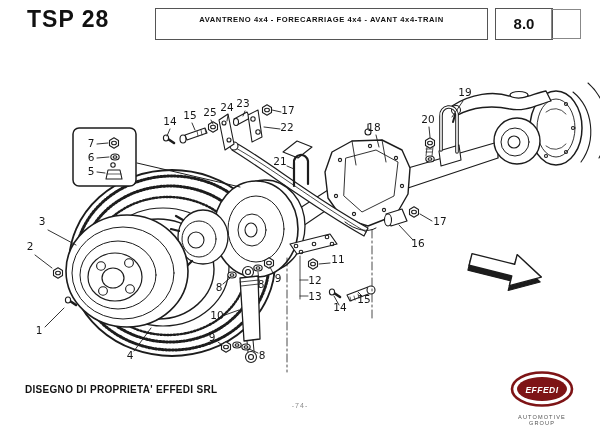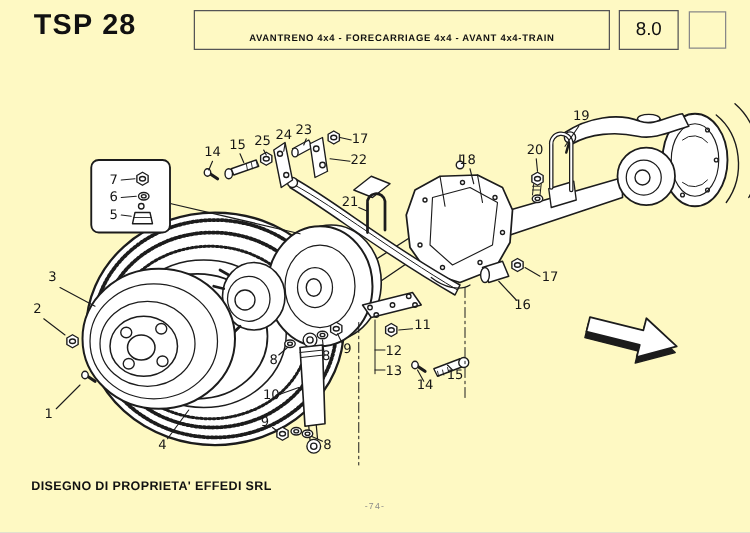--- a/index.html
+++ b/index.html
@@ -1,29 +1,29 @@
 <!DOCTYPE html>
 <html><head>
 <meta charset="utf-8">
 <style>
   html,body{margin:0;padding:0;background:#e8e8e8;}
   .page{
-    position:relative;width:600px;height:426px;background:#fef9c3;
+    position:relative;width:600px;height:426px;background:#ffffff;
     font-family:"Liberation Sans",sans-serif;overflow:hidden;
     outline:1px solid #b5b5b5;
   }
   
   .doc-code{position:absolute;left:27px;top:6px;font-size:23px;font-weight:bold;
     letter-spacing:1px;color:#111;}
   .title-box{position:absolute;left:155px;top:8px;width:333px;height:32px;
-    border:1.3px solid #555;box-sizing:border-box;text-align:center;padding-top:16px;}
+    border:1.3px solid #555;box-sizing:border-box;text-align:center;padding-top:5px;}
   .title-box div{font-size:7.6px;font-weight:bold;letter-spacing:.55px;color:#111;line-height:12px;}
-  .section-box{position:absolute;left:495px;top:8px;width:48px;height:32px;
+  .section-box{position:absolute;left:495px;top:8px;width:58px;height:32px;
     border:1.3px solid #555;box-sizing:border-box;text-align:center;
-    font-size:15px;font-weight:normal;color:#111;line-height:29px;}
+    font-size:15px;font-weight:bold;color:#111;line-height:29px;}
   .empty-box{position:absolute;left:551px;top:9px;width:30px;height:30px;
     border:1.2px solid #888;box-sizing:border-box;}
   
   .footer-note{position:absolute;left:25px;top:384px;font-size:10px;font-weight:bold;
     letter-spacing:.3px;color:#111;}
   .page-number{position:absolute;left:270px;top:402px;width:60px;text-align:center;
     font-size:7px;color:#8a8a8a;letter-spacing:1px;}
   .logo-wrap{position:absolute;left:504px;top:371px;width:76px;text-align:center;}
   .logo-tagline{font-size:5.6px;letter-spacing:1.1px;color:#555;margin-top:1px;}
   
@@ -300,14 +300,22 @@
           <line x1="228" y1="115" x2="227" y2="121" class="leader"></line>
           <text x="227" y="111" class="callout">24</text>
           <line x1="211" y1="120" x2="213" y2="124" class="leader"></line>
           <text x="210" y="116" class="callout">25</text>
         </g>
     </g>
   </svg>
 
   <div class="footer-note">DISEGNO DI PROPRIETA' EFFEDI SRL</div>
   <div class="page-number">-74-</div>
+  <div class="logo-wrap">
+    <svg width="76" height="38" viewBox="0 0 76 38">
+      <ellipse cx="38" cy="18" rx="30" ry="16.5" fill="#fff" stroke-width="2.6" stroke="#7e1416"></ellipse>
+      <ellipse cx="38" cy="18" rx="25" ry="12" fill="#7e1416"></ellipse>
+      <text x="38" y="21.5" fill="#ffffff" font-size="8.5" font-weight="bold" font-style="italic" text-anchor="middle" letter-spacing="0.5" font-family="Liberation Sans, sans-serif">EFFEDI</text>
+    </svg>
+    <div class="logo-tagline">AUTOMOTIVE GROUP</div>
+  </div>
 
 </div>
 
 </body></html>

